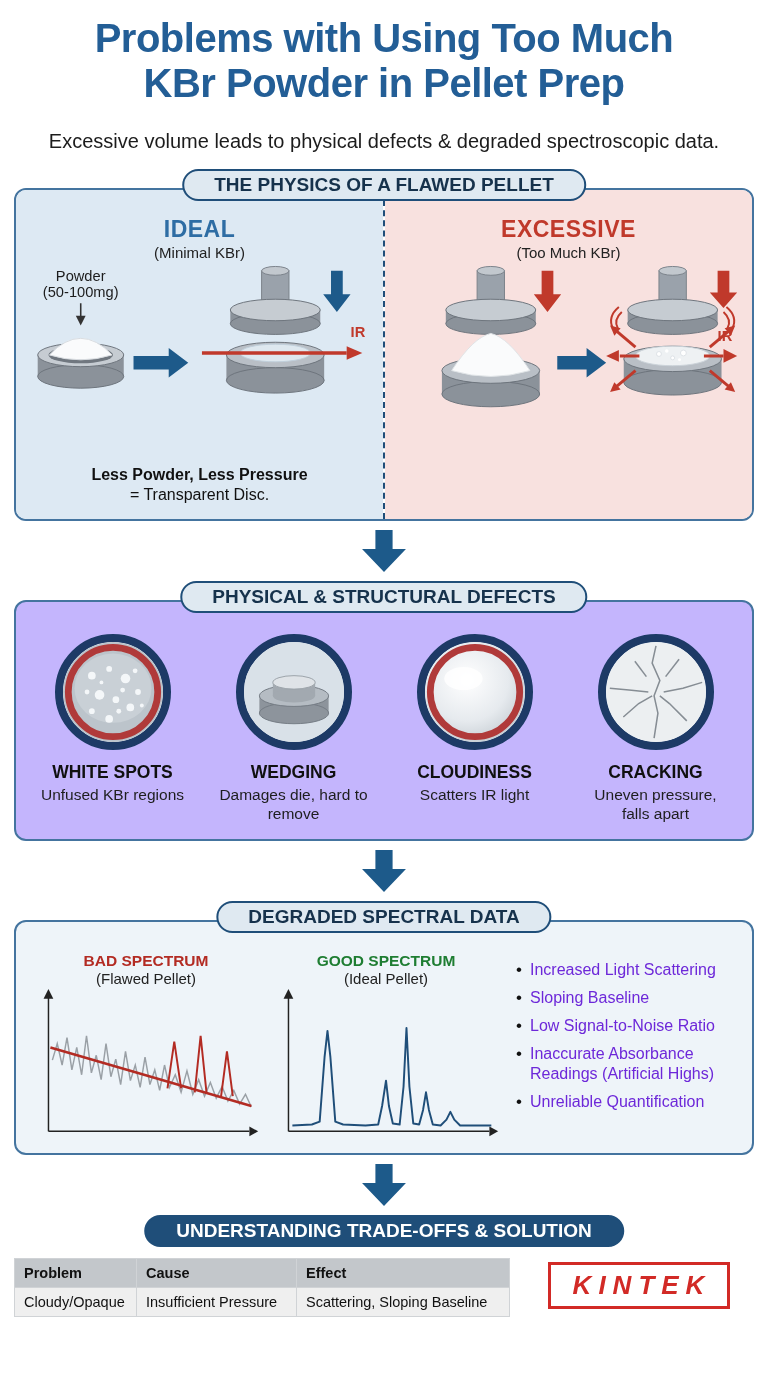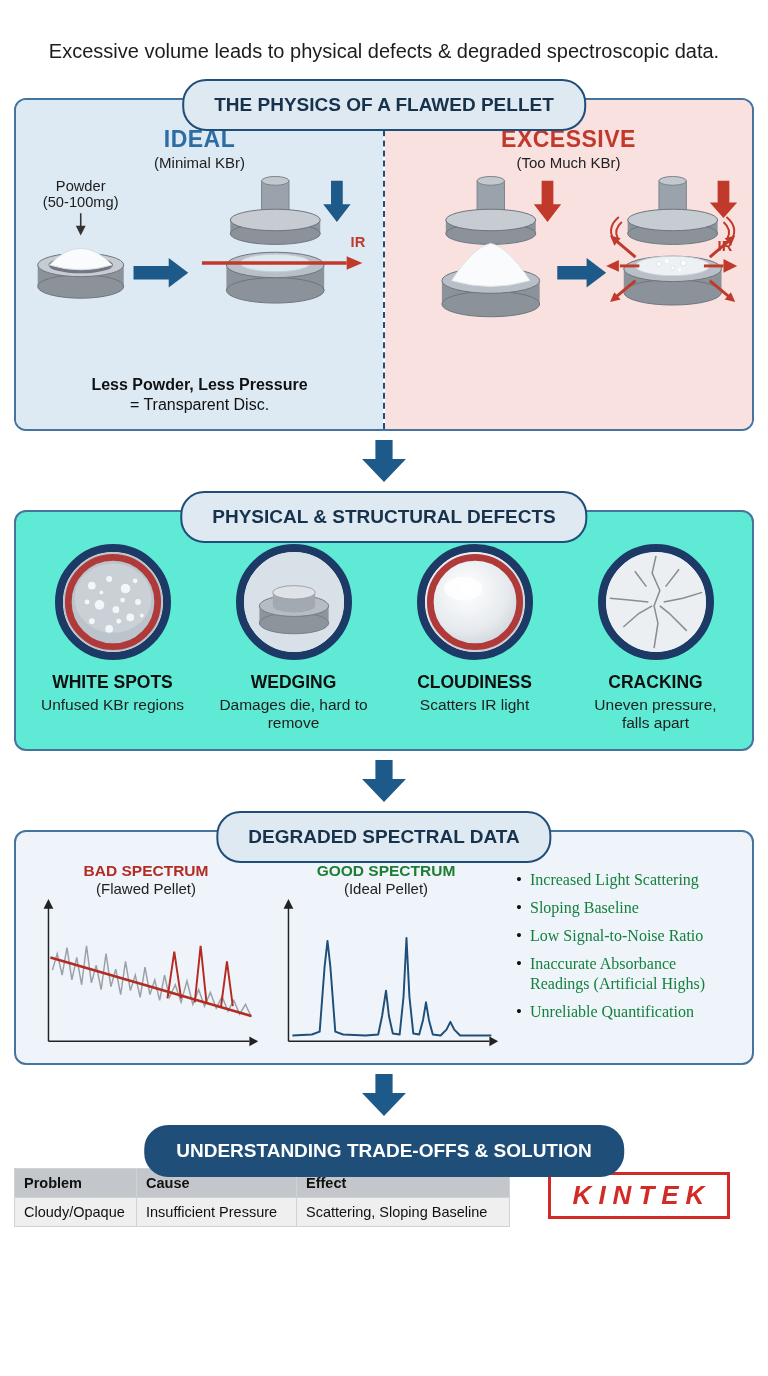--- a/index.html
+++ b/index.html
@@ -5,21 +5,21 @@
   * { box-sizing: border-box; margin: 0; padding: 0; }
   body { background:#ffffff; font-family:"Liberation Sans", sans-serif; }
   .page { width:768px; min-height:1376px; margin:0 auto; background:#fff; padding-top:16px; }
 
   .title { text-align:center; color:#235e96; font-weight:800; font-size:40px; line-height:1.13; letter-spacing:-0.5px; }
   .subtitle { text-align:center; color:#1c1c1c; font-size:20px; margin:24px 0 16px; }
 
   .section-wrap { position:relative; margin:0 14px; padding-top:19px; }
   .pill { position:absolute; top:0; left:50%; transform:translateX(-50%); z-index:3;
           background:#dfe9f1; border:2.5px solid #1f4e79; border-radius:24px;
-          padding:13px 30px; font-size:19px; font-weight:800; color:#16324c; white-space:nowrap; }
+          padding:3px 30px; font-size:19px; font-weight:800; color:#16324c; white-space:nowrap; }
   .pill.dark { background:#1f4e79; color:#ffffff; }
   .panel { border:2.5px solid #44749f; border-radius:12px; background:#fff; overflow:hidden; }
 
   
   .physics-panel { display:flex; }
   .physics-half { flex:1; padding:26px 5px 14px; display:flex; flex-direction:column; align-items:center; }
   .physics-half.ideal { background:#dde9f3;justify-content:space-between; }
   .physics-half.excessive { background:#f8e1df; }
   .dash-divider { border-left:2px dashed #1f4e79; align-self:stretch; }
   .half-title { font-size:23px; font-weight:800; letter-spacing:0.5px; }
@@ -27,37 +27,37 @@
   .half-title.red { color:#c0392b; }
   .half-sub { font-size:15px; color:#222; margin-top:1px; }
   .physics-art { width:352px; height:auto; margin-top:4px; }
   .caption { text-align:center; font-size:16px; color:#111; margin-top:14px; line-height:1.25; }
   .cap-b { font-weight:800; }
 
   
   .arrow-row { display:flex; justify-content:center; margin:9px 0; }
 
   
-  .defects-panel { background:#5eead4; display:flex; justify-content:space-around; padding:32px 6px 16px; }
+  .defects-panel { background:#c4b5fd; display:flex; justify-content:space-around; padding:32px 6px 16px; }
   .defect { width:25%; display:flex; flex-direction:column; align-items:center; text-align:center; }
   .circle { width:116px; height:116px; border-radius:50%; border:8px solid #1d3a66; overflow:hidden; background:#e7eff6; }
   .circle svg { display:block; width:100%; height:100%; }
   .defect-title { font-size:17.5px; font-weight:800; color:#101010; margin-top:12px; }
   .defect-desc { font-size:15.5px; color:#1e1e1e; line-height:1.2; margin-top:3px; max-width:150px; }
 
   
   .spectra-panel { background:#eef4f9; display:flex; align-items:flex-start; padding:30px 12px 8px; gap:4px; }
   .chart-col { width:236px; display:flex; flex-direction:column; align-items:center; }
   .chart-title { font-size:15.5px; font-weight:800; }
   .chart-title.bad { color:#b32b23; }
   .chart-title.good { color:#1e7d32; }
   .chart-sub { font-size:15px; color:#222; }
   .bullet-col { flex:1; padding:8px 2px 0 8px; }
   .bullet-col ul { list-style:none; }
-  .bullet-col li { font-size:16px; color:#15803d; margin-bottom:8px; padding-left:14px; position:relative; line-height:1.25;font-family:Liberation Serif, serif; }
+  .bullet-col li { font-size:16px; color:#6d28d9; margin-bottom:8px; padding-left:14px; position:relative; line-height:1.25; }
   .bullet-col li::before { content:"•"; position:absolute; left:0; top:-1px; font-size:17px; color:#101010; }
 
   
   .solution-panel { background:#eef5eb; border-color:#8bbb7f; display:flex; align-items:center; padding:22px 0 16px; }
   .sol-half { display:flex; flex-direction:column; align-items:center; text-align:center; padding:0 10px; }
   .sol-half.left { width:45%; }
   .sol-half.right { width:55%; }
   .sol-divider { border-left:2.5px dashed #6aa85e; height:52px; }
   .sol-title { font-size:18px; font-weight:800; color:#2e7d32; letter-spacing:0.3px; }
   .sol-text { font-size:17px; color:#16202a; margin-top:3px; }
@@ -73,20 +73,24 @@
 
   .brand { flex:1; display:flex; flex-direction:column; align-items:center; text-align:center; padding-top:4px; }
   .logo-box { border:3px solid #d22a26; padding:5px 16px 5px 22px; }
   .logo-text { color:#d22a26; font-weight:800; font-style:italic; font-size:26px; letter-spacing:7px; }
 </style>
 </head>
 <body>
 
 <div class="page">
 
+  <div class="title">
+    <div>Problems with Using Too Much</div>
+    <div>KBr Powder in Pellet Prep</div>
+  </div>
   <div class="subtitle">Excessive volume leads to physical defects &amp; degraded spectroscopic data.</div>
 
   <div class="section-wrap">
     <div class="pill">THE PHYSICS OF A FLAWED PELLET</div>
     <div class="panel physics-panel">
 
       <div class="physics-half ideal">
         <div class="half-title blue">IDEAL</div>
         <div class="half-sub">(Minimal KBr)</div>
         <svg class="physics-art" viewBox="0 0 360 190">

